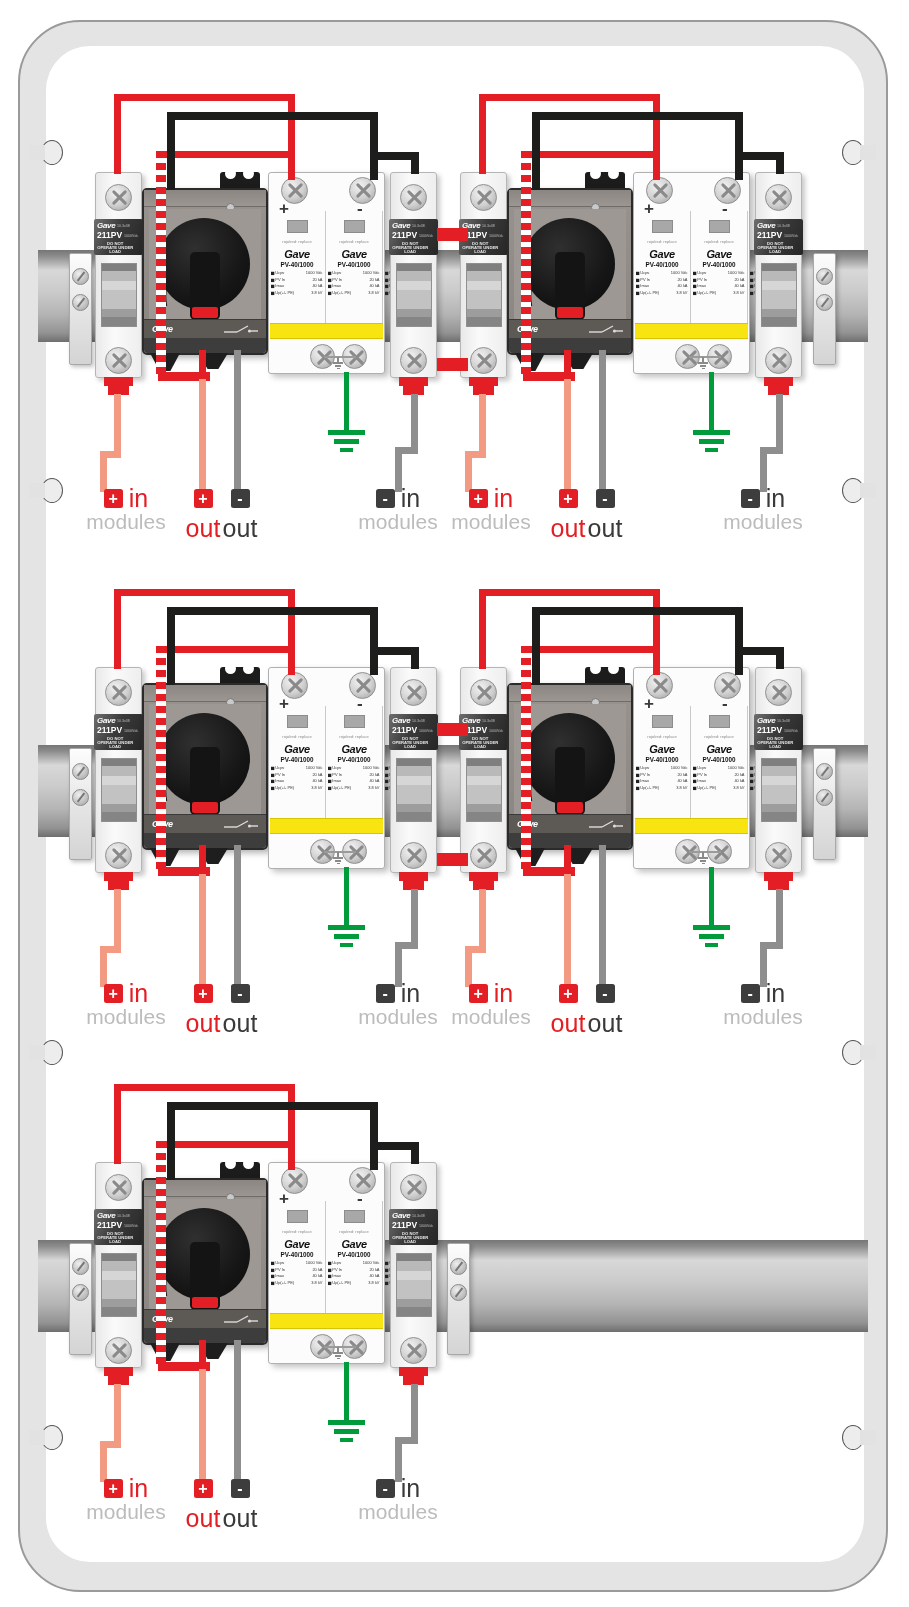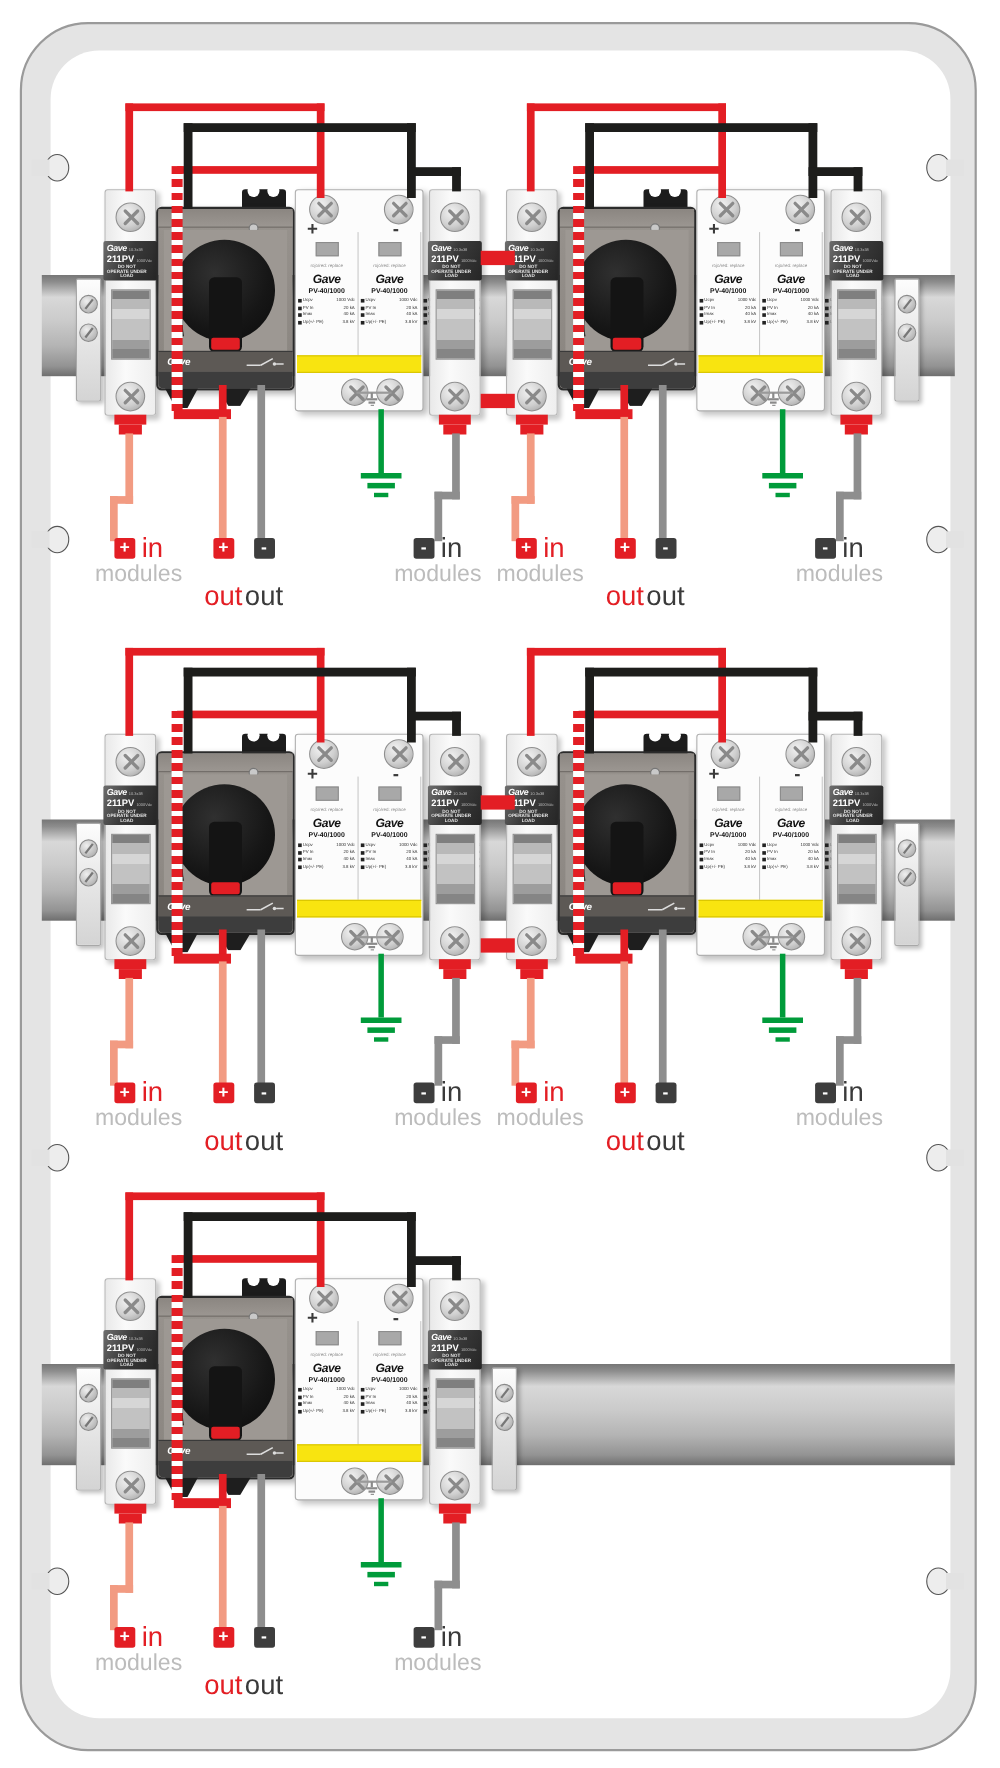--- a/index.html
+++ b/index.html
@@ -162,21 +162,21 @@
   .sq{display:inline-block;width:19px;height:19px;border-radius:2.5px;color:#fff;
       font-weight:bold;font-size:16px;line-height:19px;text-align:center;flex:none;}
   .sq.red{background:var(--wire-red);}
   .sq.dark{background:#3d3d3d;}
   .txt-red{color:var(--wire-red);}
   .txt-dark{color:#3a3a3a;}
   .pos-plus-in{left:76px;top:486px;width:100px;}
   .pos-plus-out{left:181px;top:481px;width:44px;font-size:25px;}
   .pos-minus-out{left:217px;top:481px;width:46px;font-size:25px;}
   .pos-minus-in{left:346px;top:486px;width:104px;}
-  .outlbl{margin-top:18px;}
+  .outlbl{margin-top:4px;}
 </style>
 </head>
 <body>
 
 <div class="frame"></div>
 <div class="inner"></div>
 <div id="panel" class="abs" style="left:0;top:0;width:909px;height:1607px;">
     <div class="rail" style="top: 250px;"></div>
     <div class="bracket" style="left: 69px; top: 253px;">
       <div class="sscrew" style="top: 14px;"></div>

